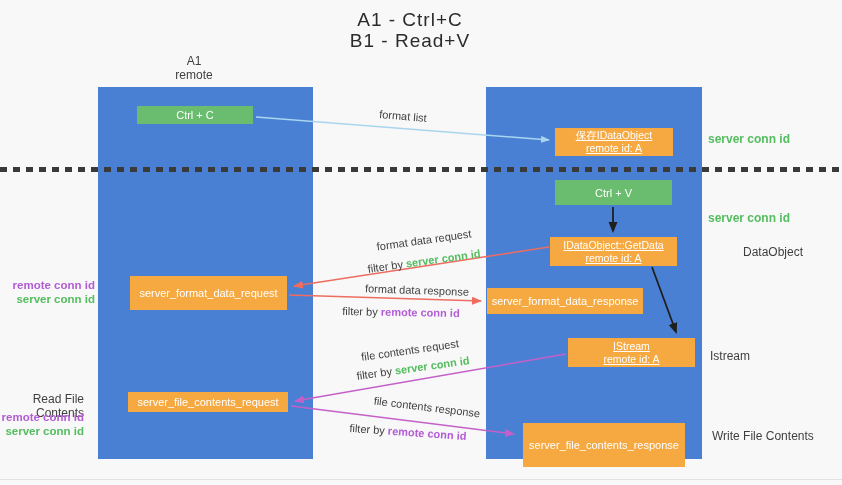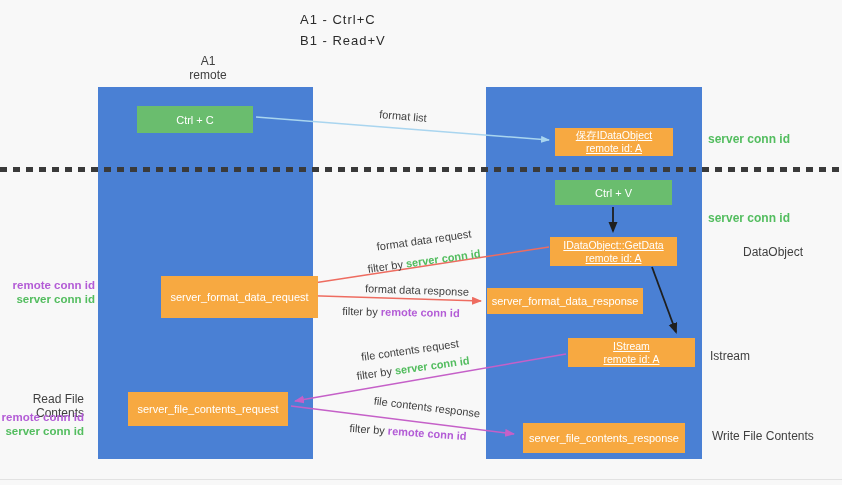--- a/index.html
+++ b/index.html
@@ -4,22 +4,22 @@
 <style>
   :root{
     --column-blue:#4a80d4; --node-green:#6abd6e; --node-orange:#f7a941;
     --text-green:#53bd5f; --text-purple:#b35cd6; --arrow-red:#ee6c60;
     --arrow-magenta:#c560c8; --arrow-lightblue:#a9d5ef; --arrow-black:#1f1f1f;
     --dotted-line:#3a3a3a; --text-dark:#3f3f3f;
   }
   html,body{margin:0;padding:0;background:#f8f8f8;}
   .canvas{position:relative;width:842px;height:485px;background:#f8f8f8;
     font-family:"Liberation Sans",sans-serif;overflow:hidden;}
-  .title{position:absolute;left:300px;top:9px;width:220px;text-align:left;
-    font-size:13px;line-height:21px;color:#2b2b2b;letter-spacing:1px;}
+  .title{position:absolute;left:300px;top:9px;width:220px;text-align:center;
+    font-size:19px;line-height:21px;color:#2b2b2b;letter-spacing:1px;}
   .col-header{position:absolute;width:120px;text-align:center;font-size:12px;
     line-height:14px;color:#404040;}
   .col{position:absolute;background:var(--column-blue);z-index:1;}
   .svg-layer{position:absolute;left:0;top:0;z-index:2;pointer-events:none;}
   .dotted{position:absolute;left:0;top:167px;width:842px;height:5px;z-index:2;
     background:repeating-linear-gradient(to right,var(--dotted-line) 0 7px,transparent 7px 13px);}
   .node{position:absolute;display:flex;flex-direction:column;align-items:center;
     justify-content:center;color:#fff;font-size:11px;text-align:center;z-index:3;}
   .node.two{font-size:10.5px;line-height:13px;text-decoration:underline;}
   .green{background:var(--node-green);}
@@ -47,21 +47,21 @@
 </head>
 <body>
 
 <div class="canvas">
 
   <div class="title">
     <div>A1 - Ctrl+C</div>
     <div>B1 - Read+V</div>
   </div>
 
-  <div class="col-header" style="left:148px;top:54px;">
+  <div class="col-header" style="left:134px;top:54px;">
     <div>A1</div>
     <div>remote</div>
   </div>
   <div class="col-header" style="left:536px;top:54px;">
   </div>
 
   <div class="col" style="left:98px;top:87px;width:215px;height:372px;"></div>
   <div class="col" style="left:486px;top:87px;width:216px;height:372px;"></div>
 
   <div class="dotted"></div>
@@ -84,56 +84,56 @@
     </defs>
     <line class="st-blue" x1="256" y1="117" x2="549" y2="140" marker-end="url(#mBlue)"></line>
     <line class="st-black" x1="613" y1="207" x2="613" y2="231" marker-end="url(#mBlack)"></line>
     <line class="st-black" x1="652" y1="267" x2="676" y2="332" marker-end="url(#mBlack)"></line>
     <line class="st-red" x1="549" y1="247" x2="294" y2="286" marker-end="url(#mRed)"></line>
     <line class="st-red" x1="289" y1="295" x2="481" y2="301" marker-end="url(#mRed)"></line>
     <line class="st-magenta" x1="566" y1="354" x2="295" y2="401" marker-end="url(#mMagenta)"></line>
     <line class="st-magenta" x1="291" y1="406" x2="514" y2="434" marker-end="url(#mMagenta)"></line>
   </svg>
 
-  <div class="node green" style="left:137px;top:106px;width:116px;height:27px;">
+  <div class="node green" style="left:137px;top:106px;width:116px;height:18px;">
     <span>Ctrl + C</span>
   </div>
 
   <div class="node orange two" style="left:555px;top:128px;width:118px;height:28px;">
     <div>保存IDataObject</div>
     <div>remote id: A</div>
   </div>
 
   <div class="node green" style="left:555px;top:180px;width:117px;height:25px;">
     <span>Ctrl + V</span>
   </div>
 
   <div class="node orange two" style="left:550px;top:237px;width:127px;height:29px;">
     <div>IDataObject::GetData</div>
     <div>remote id: A</div>
   </div>
 
-  <div class="node orange" style="left:130px;top:276px;width:157px;height:42px;margin-left:31px;">
+  <div class="node orange" style="left:130px;top:276px;width:157px;height:34px;">
     <span>server_format_data_request</span>
   </div>
 
   <div class="node orange" style="left:487px;top:288px;width:156px;height:26px;">
     <span>server_format_data_response</span>
   </div>
 
   <div class="node orange two" style="left:568px;top:338px;width:127px;height:29px;">
     <div>IStream</div>
     <div>remote id: A</div>
   </div>
 
-  <div class="node orange" style="left:128px;top:392px;width:160px;height:34px;">
+  <div class="node orange" style="left:128px;top:392px;width:160px;height:20px;">
     <span>server_file_contents_request</span>
   </div>
 
-  <div class="node orange" style="left:523px;top:423px;width:162px;height:30px;">
+  <div class="node orange" style="left:523px;top:423px;width:162px;height:44px;">
     <span>server_file_contents_response</span>
   </div>
 
   <div class="elabel" style="left:403px;top:116px;transform:translate(-50%,-50%) rotate(5deg);">format list</div>
 
   <div class="elabel" style="left:424px;top:240px;transform:translate(-50%,-50%) rotate(-8deg);">format data request</div>
   <div class="elabel" style="left:424px;top:261px;transform:translate(-50%,-50%) rotate(-8deg);">
     <span>filter by</span>
     <span class="key-g">server conn id</span>
   </div>

